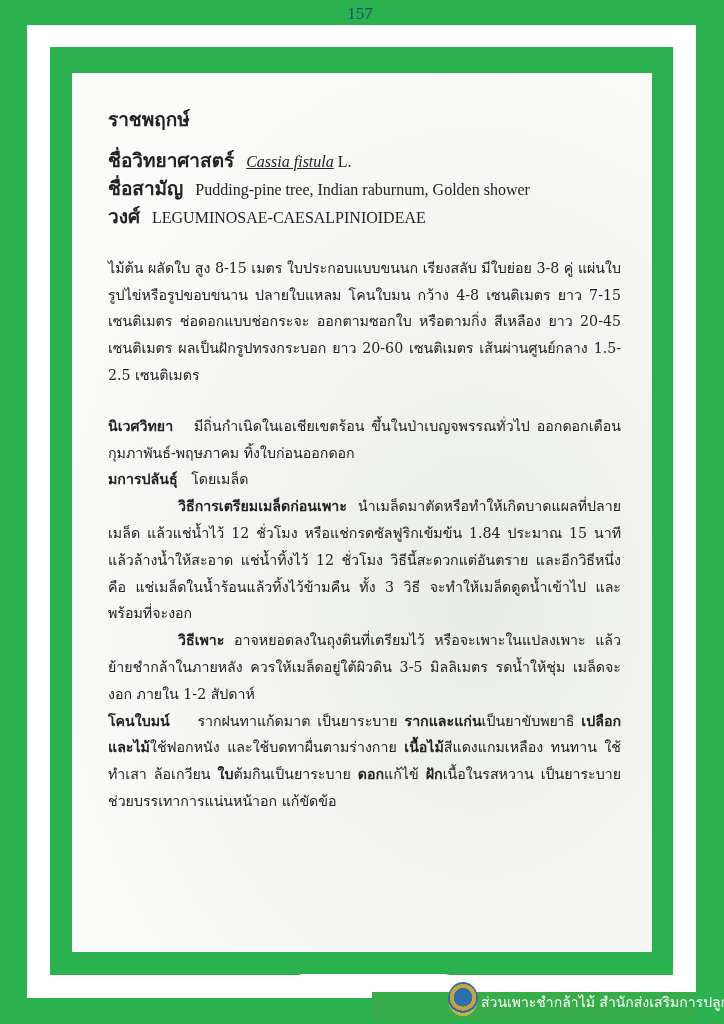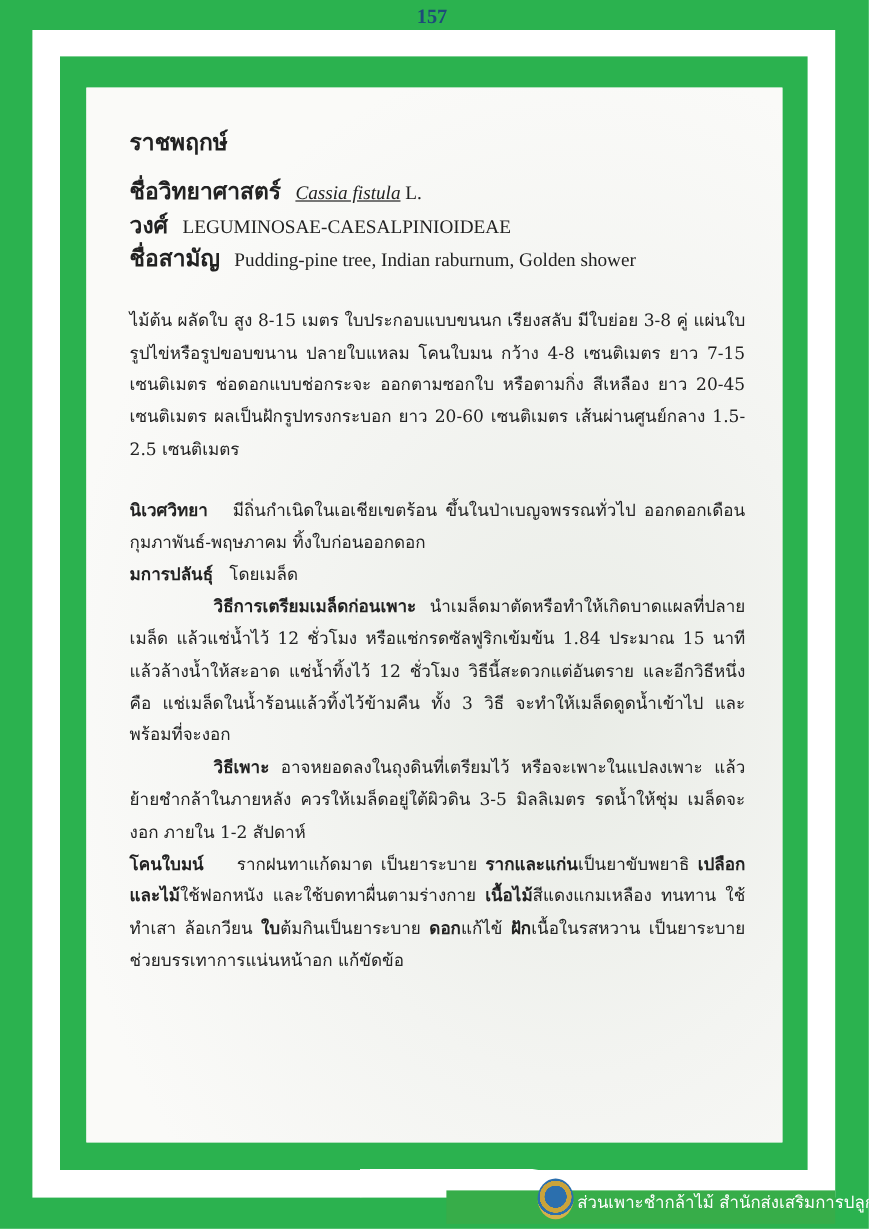--- a/index.html
+++ b/index.html
@@ -1,17 +1,17 @@
 <!DOCTYPE html>
 <html><head>
 <meta charset="utf-8">
 <style>
   html, body { margin:0; padding:0; }
   body { width:724px; height:1024px; position:relative; overflow:hidden; background:#2bb24f; font-family:"DejaVu Serif", serif; }
-  .page-number { position:absolute; top:4px; left:0; width:720px; text-align:center; font-family:"Liberation Serif", serif; font-size:17px; color:#1e4a7a;font-weight:bold; }
+  .page-number { position:absolute; top:4px; left:0; width:720px; text-align:center; font-family:"Liberation Serif", serif; font-size:17px; color:#1e4a7a; }
   .white-frame { position:absolute; left:27px; top:25px; width:669px; height:973px; background:#ffffff; }
   .inner-green { position:absolute; left:50px; top:47px; width:623px; height:928px; background:#2bb24f; }
   .content-panel { position:absolute; left:72px; top:73px; width:580px; height:879px;
      background: radial-gradient(ellipse at 70% 60%, #e9ece6 0%, #f3f4f1 40%, #fafaf8 75%), #f7f7f5; }
   .content { position:absolute; left:108px; top:104px; width:513px; color:#222; font-size:14.2px; line-height:26.8px; }
   .title { text-align:left; font-family:"DejaVu Sans", sans-serif; font-weight:bold; font-size:19px; margin:2px 0 14px 0; color:#222; }
   .meta-line { font-family:"Liberation Serif", serif; font-size:16px; line-height:26px; }
   .meta-line .label { font-family:"DejaVu Serif", serif; font-weight:bold; font-size:19px; margin-right:8px; }
   .meta-line .sci { font-style:italic;text-decoration:underline; }
   .para { text-align:justify; text-align-last:left; margin:0; }
@@ -34,26 +34,26 @@
 
 <div class="content">
   <div class="title">ราชพฤกษ์</div>
 
   <div class="meta-line">
     <span class="label">ชื่อวิทยาศาสตร์</span>
     <span class="sci">Cassia fistula</span>
     <span>L.</span>
   </div>
   <div class="meta-line">
+    <span class="label">ชื่อสามัญ</span>
+    <span>Pudding-pine tree, Indian raburnum, Golden shower</span>
+  </div>
+  <div class="meta-line">
     <span class="label">วงศ์</span>
     <span>LEGUMINOSAE-CAESALPINIOIDEAE</span>
-  </div>
-  <div class="meta-line">
-    <span class="label">ชื่อสามัญ</span>
-    <span>Pudding-pine tree, Indian raburnum, Golden shower</span>
   </div>
 
   <div class="gap"></div>
 
   <p class="para">ไม้ต้น ผลัดใบ สูง 8-15 เมตร ใบประกอบแบบขนนก เรียงสลับ มีใบย่อย 3-8 คู่ แผ่นใบรูปไข่หรือรูปขอบขนาน ปลายใบแหลม โคนใบมน กว้าง 4-8 เซนติเมตร ยาว 7-15 เซนติเมตร ช่อดอกแบบช่อกระจะ ออกตามซอกใบ หรือตามกิ่ง สีเหลือง ยาว 20-45 เซนติเมตร ผลเป็นฝักรูปทรงกระบอก ยาว 20-60 เซนติเมตร เส้นผ่านศูนย์กลาง 1.5-2.5 เซนติเมตร</p>
 
   <div class="gap"></div>
 
   <p class="para">
     <span class="b">นิเวศวิทยา</span>&nbsp;&nbsp;

